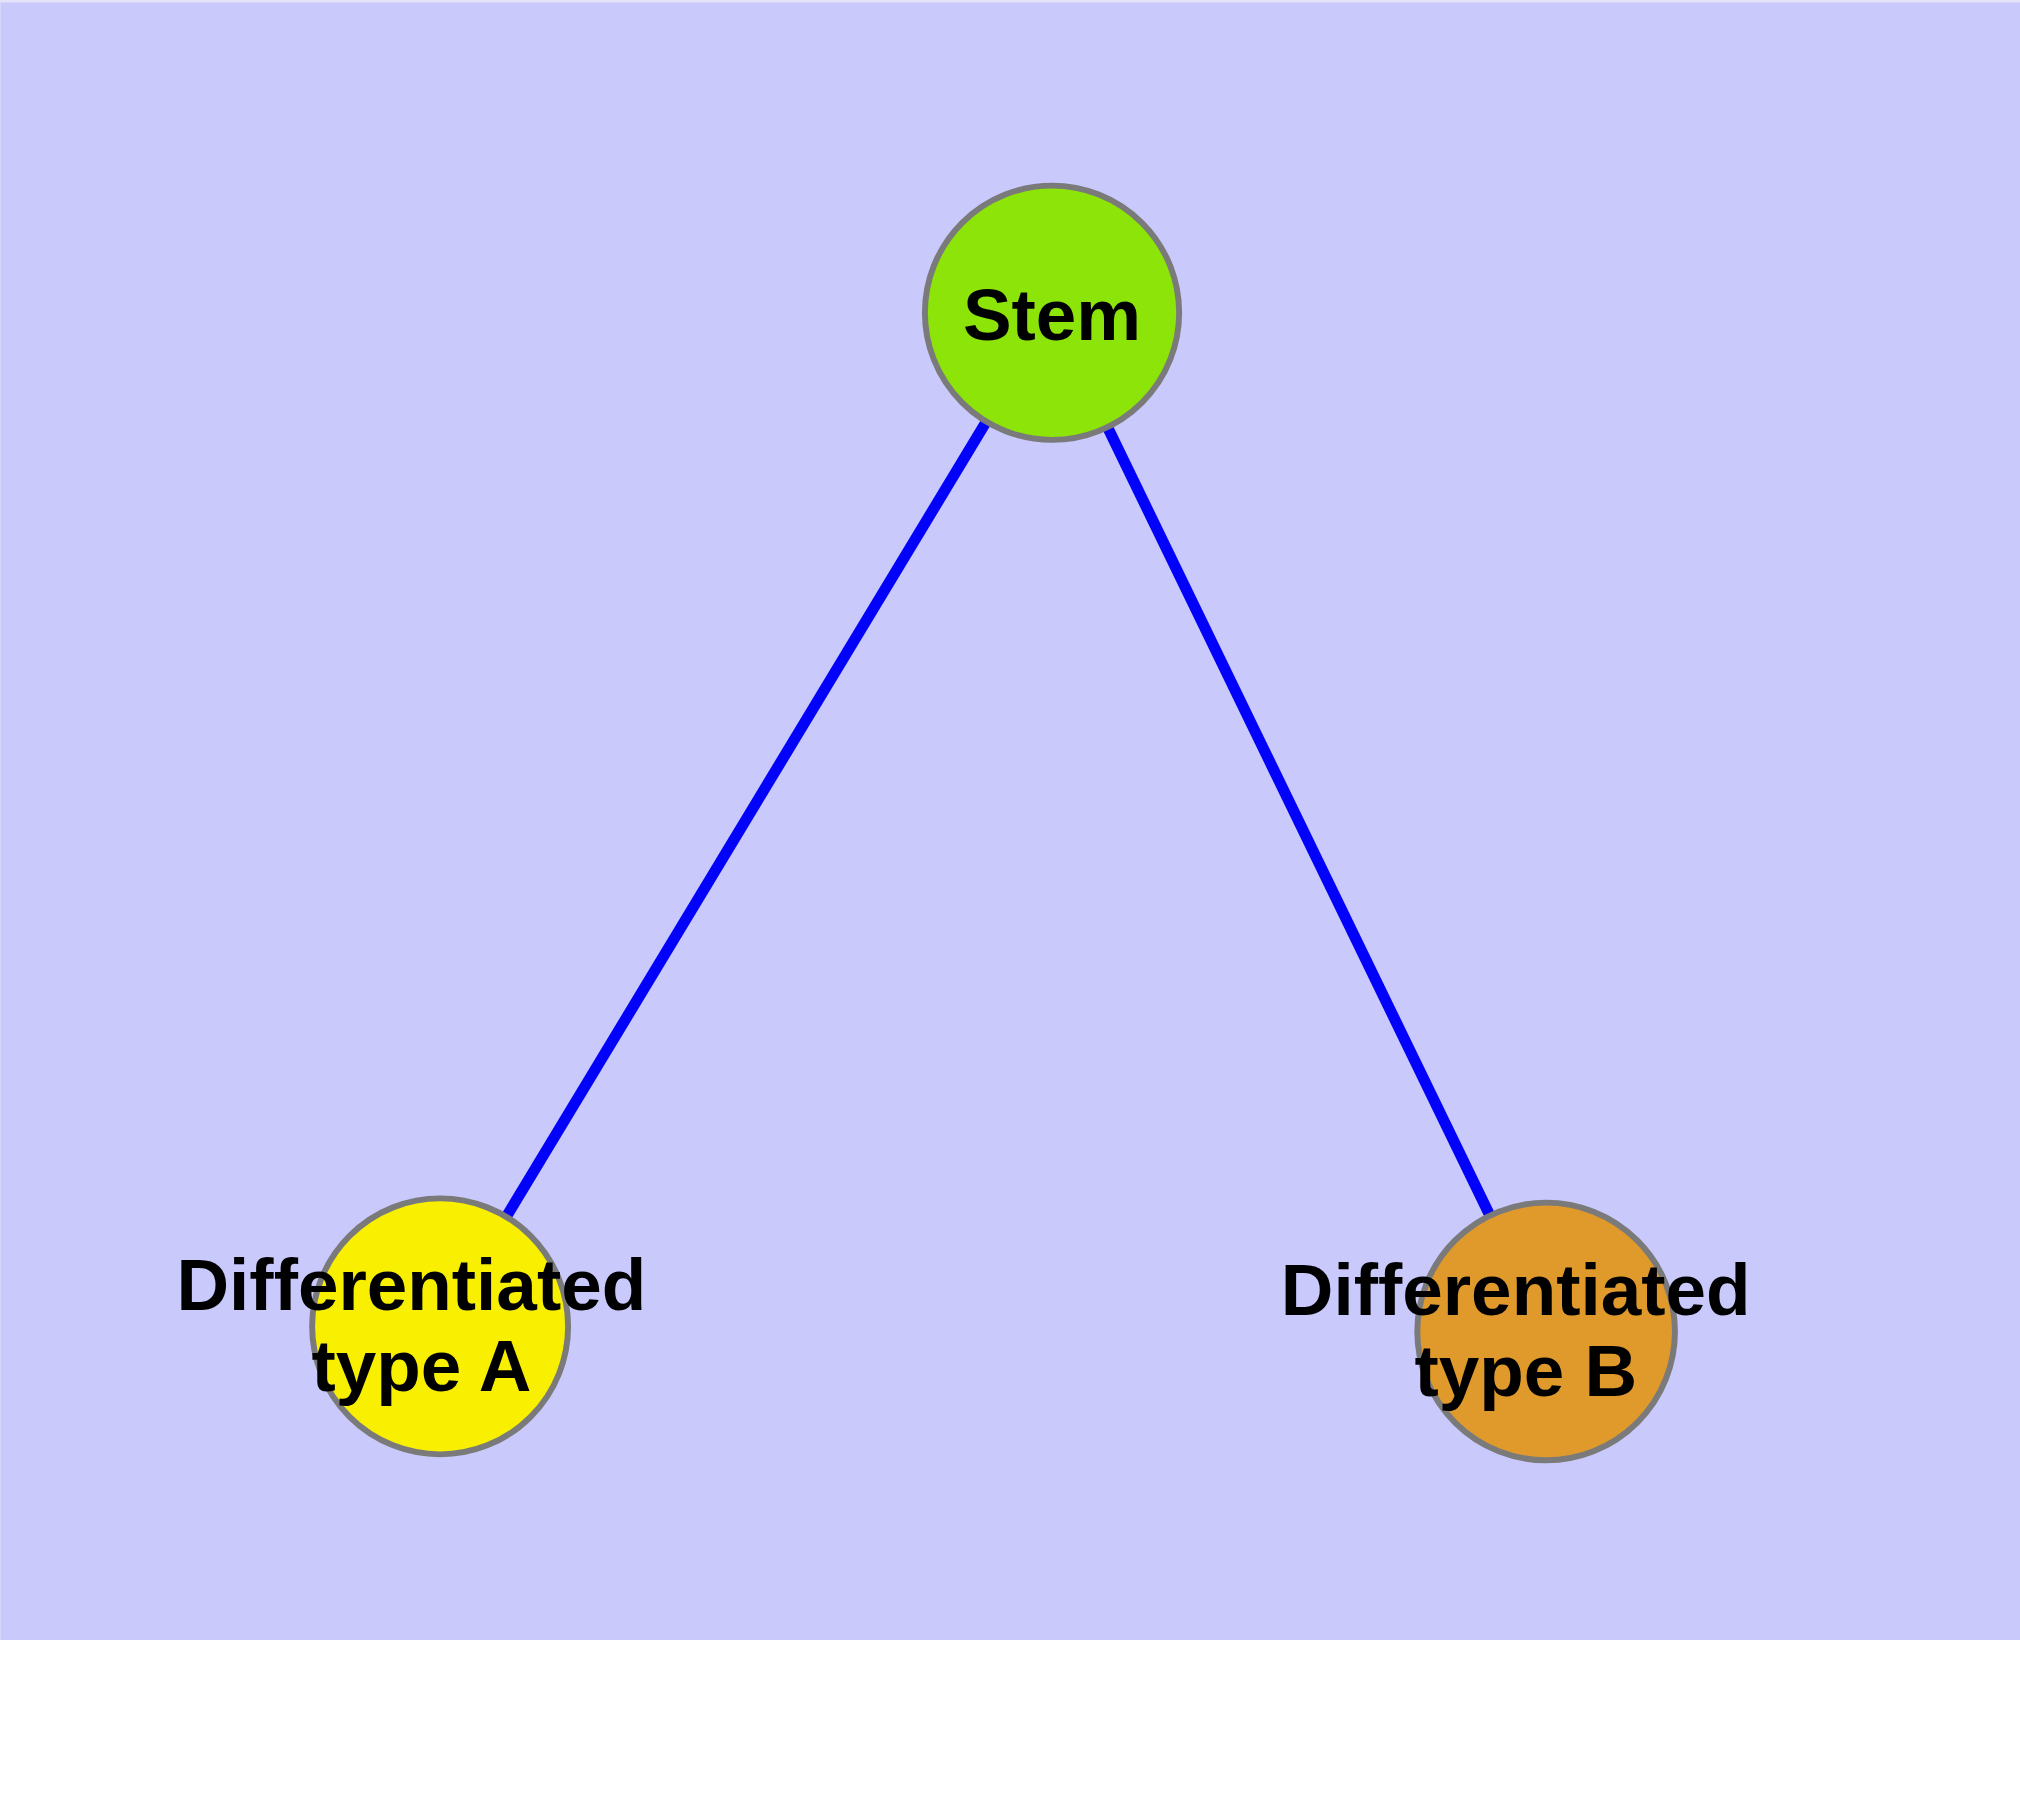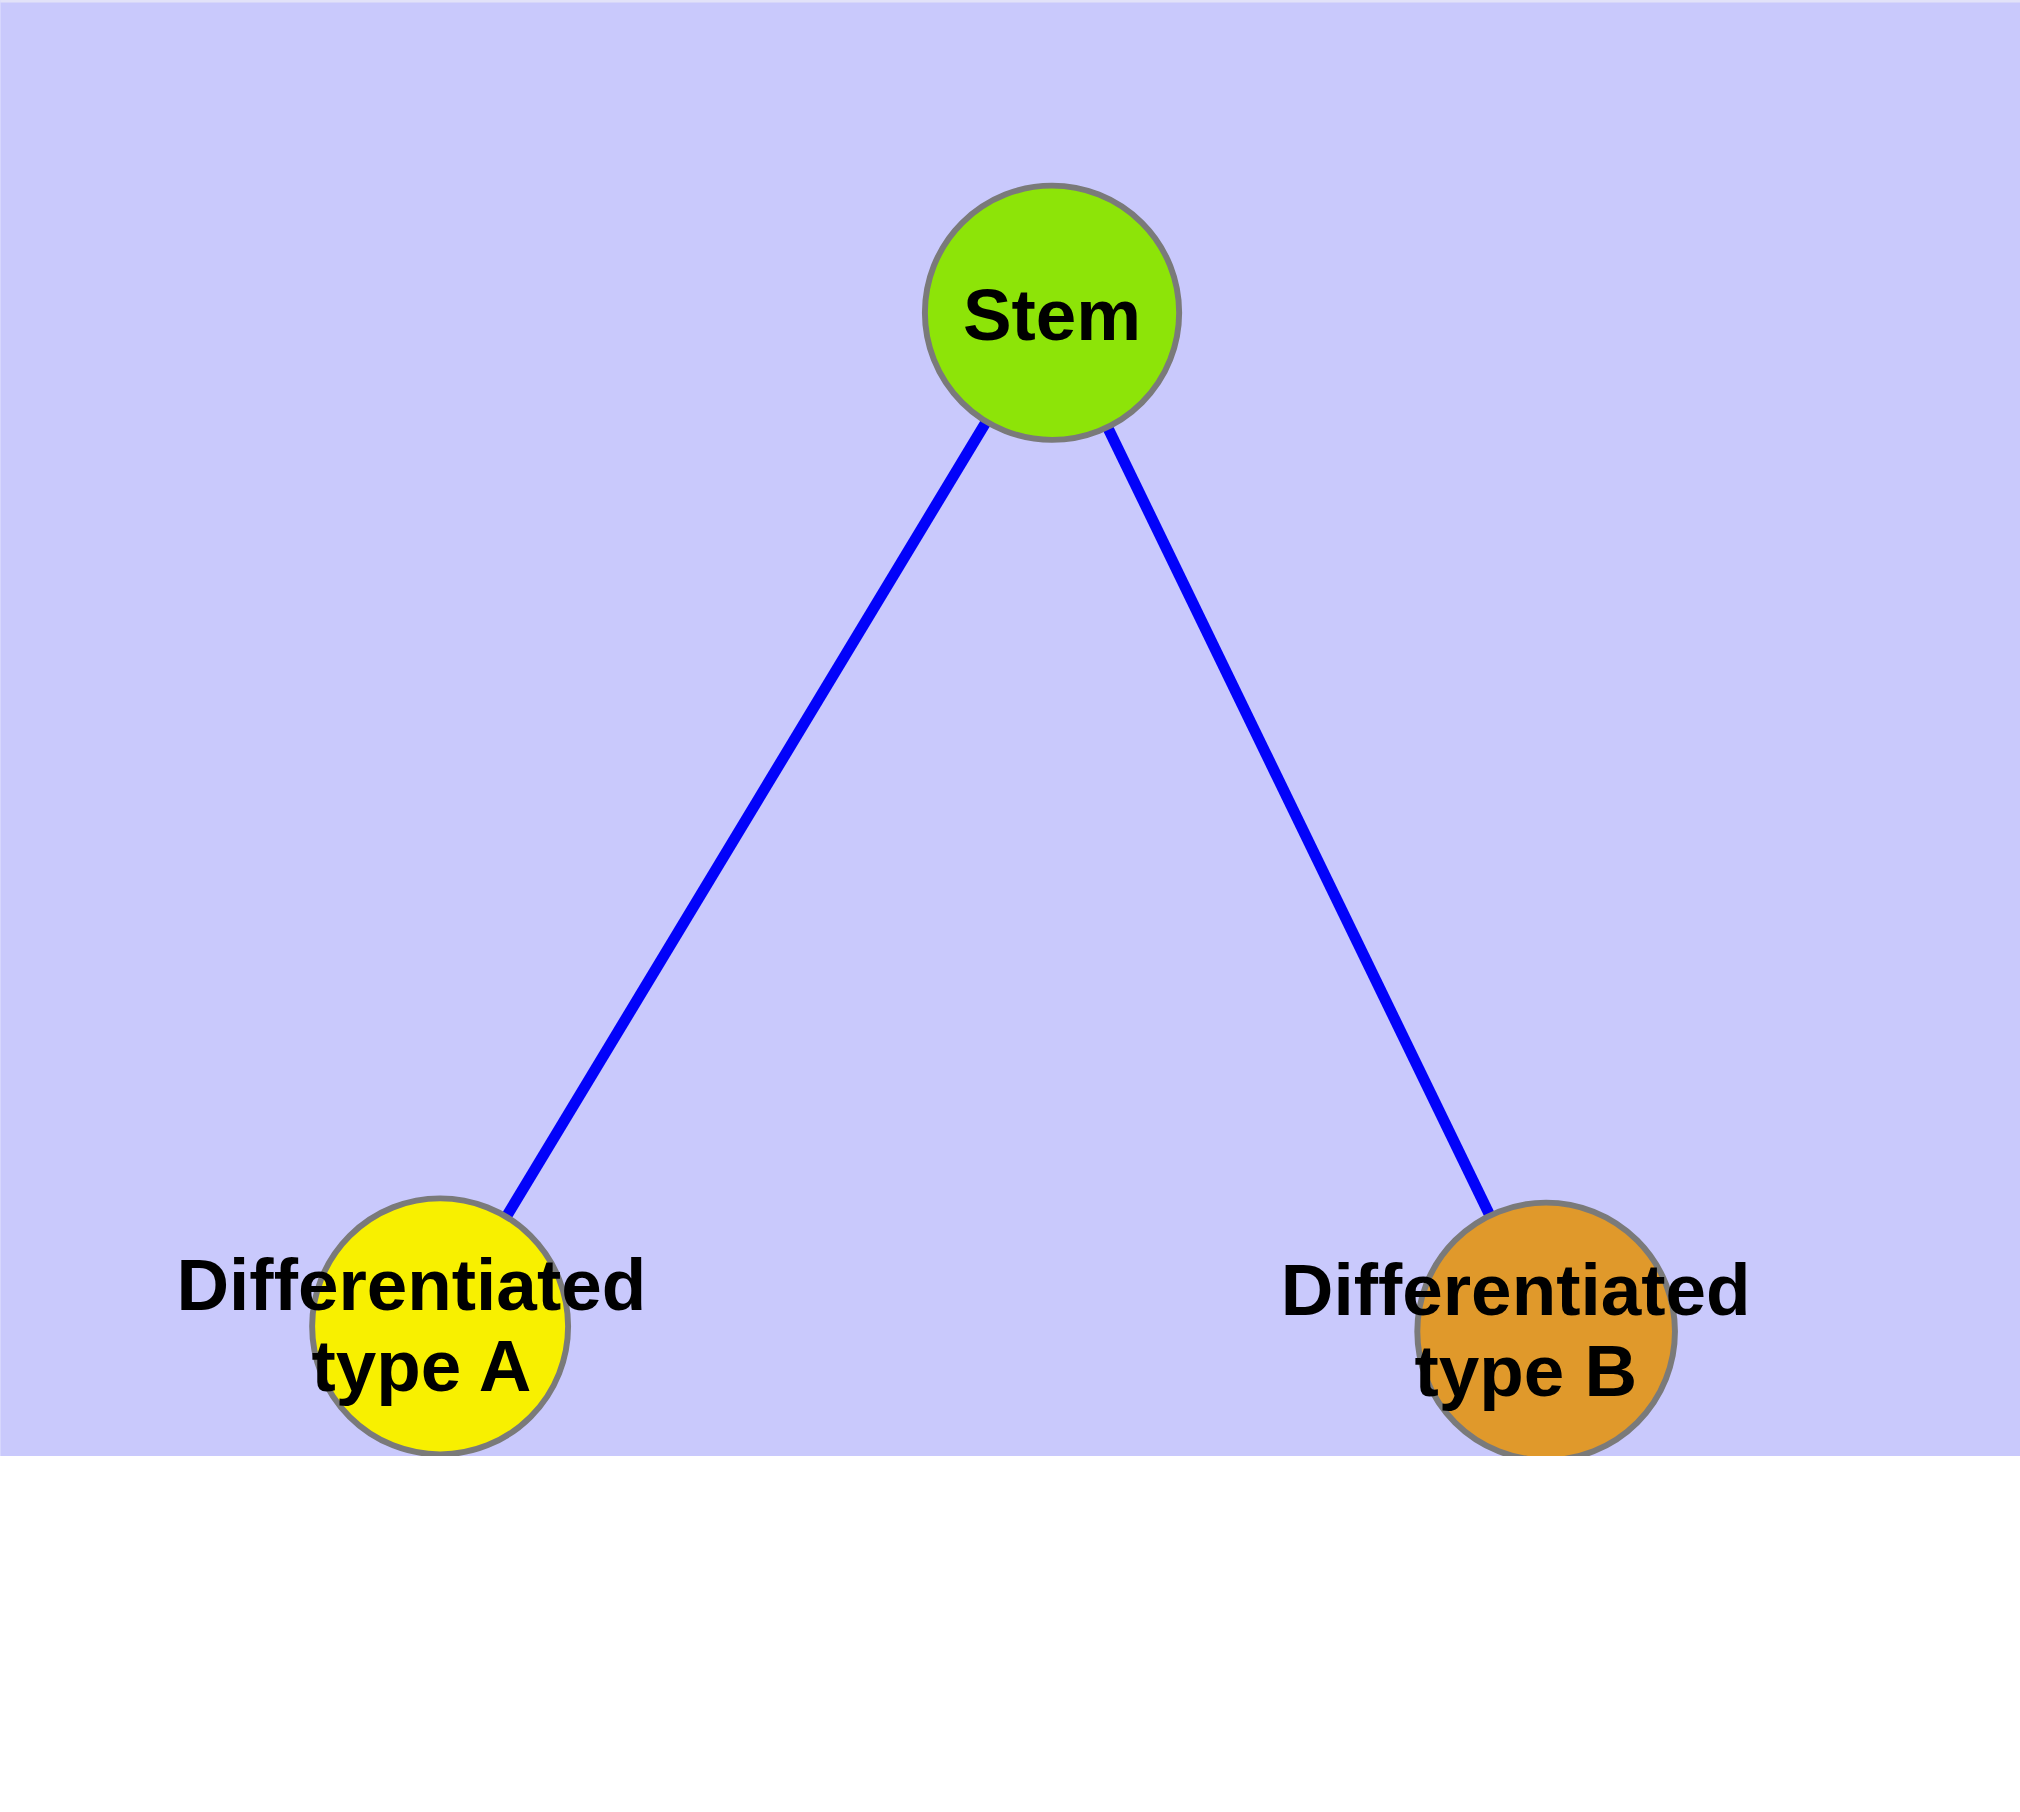--- a/index.html
+++ b/index.html
@@ -3,21 +3,21 @@
 <meta charset="utf-8">
 <style>
   html, body {
     margin: 0;
     padding: 0;
     background: #ffffff;
   }
   .canvas-wrap {
     position: relative;
     width: 2021px;
-    height: 1456px;
+    height: 1640px;
     overflow: hidden;
     font-family: "Liberation Sans", sans-serif;
   }
   svg.graph {
     display: block;
     width: 2021px;
     height: 1812px;
   }
   .node-label {
     font-family: "Liberation Sans", sans-serif;

